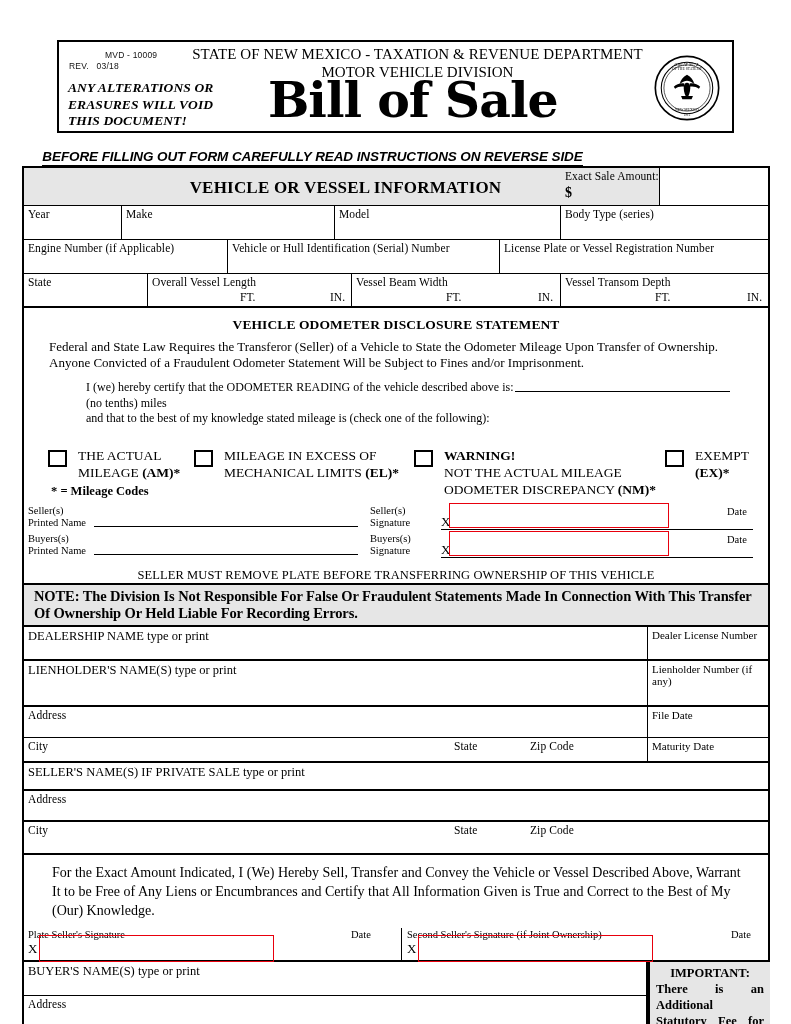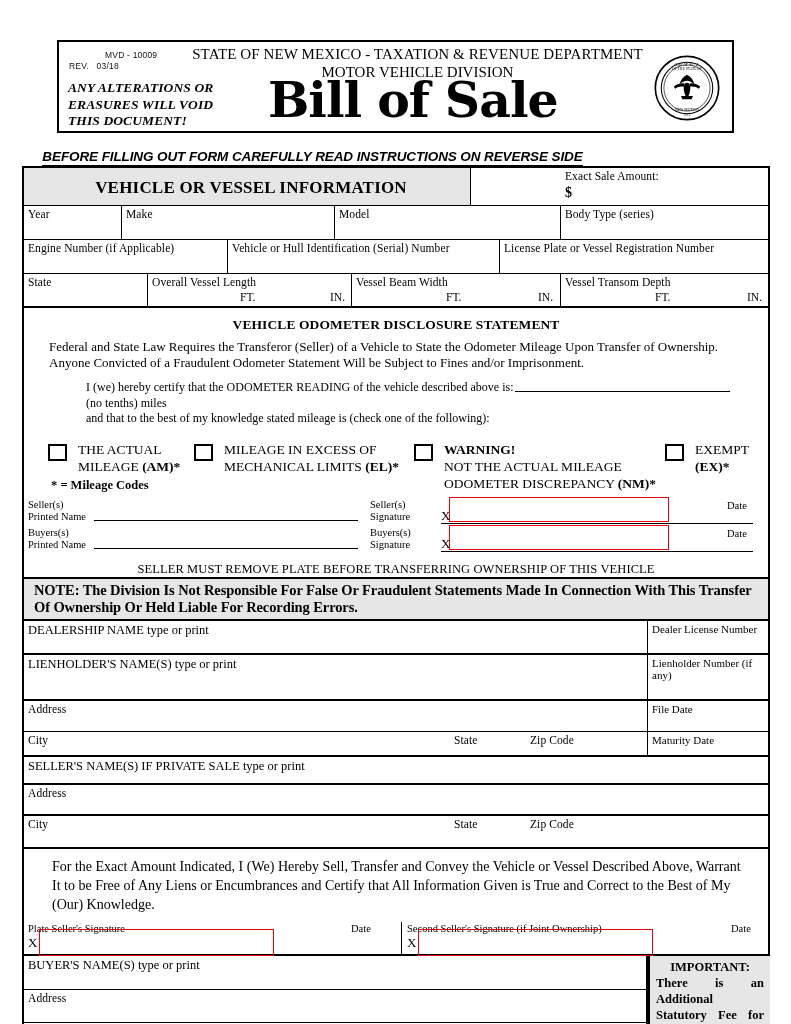--- a/index.html
+++ b/index.html
@@ -140,21 +140,21 @@
     font-size: 11.5px;
     letter-spacing: 0.1px;
     white-space: nowrap;
   }
   .lbl-sm { font-size: 11px; }
 
   
   .vi-row { height: 38px; background: #fff; }
   .vi-title-cell {
     background: #e6e6e6;
-    left: 0; width: 447px;
+    left: 0; width: 636px;
     border-right: 1px solid #000;
     display: flex; align-items: center; justify-content: center; padding-left: 8px;
   }
   .vi-title {
     font-weight: bold;
     font-size: 17px;
     letter-spacing: 0.2px;
   }
   .vi-amount-cell { left: 537px; width: 209px; }
   .dollar { font-weight: bold; font-size: 14px; margin-top: 3px; }
@@ -190,21 +190,21 @@
     display: inline-block;
     width: 215px;
     border-bottom: 1px solid #000;
     height: 11px;
     margin: 0 3px -1px 1px;
   }
 
   .checks {
     position: relative;
     height: 58px;
-    margin-top: 14px;
+    margin-top: 20px;
   }
   .chkbox {
     position: absolute;
     width: 19px;
     height: 17px;
     border: 2.5px solid #000;
     background: #fff;
     box-sizing: border-box;
   }
   .chktext {

